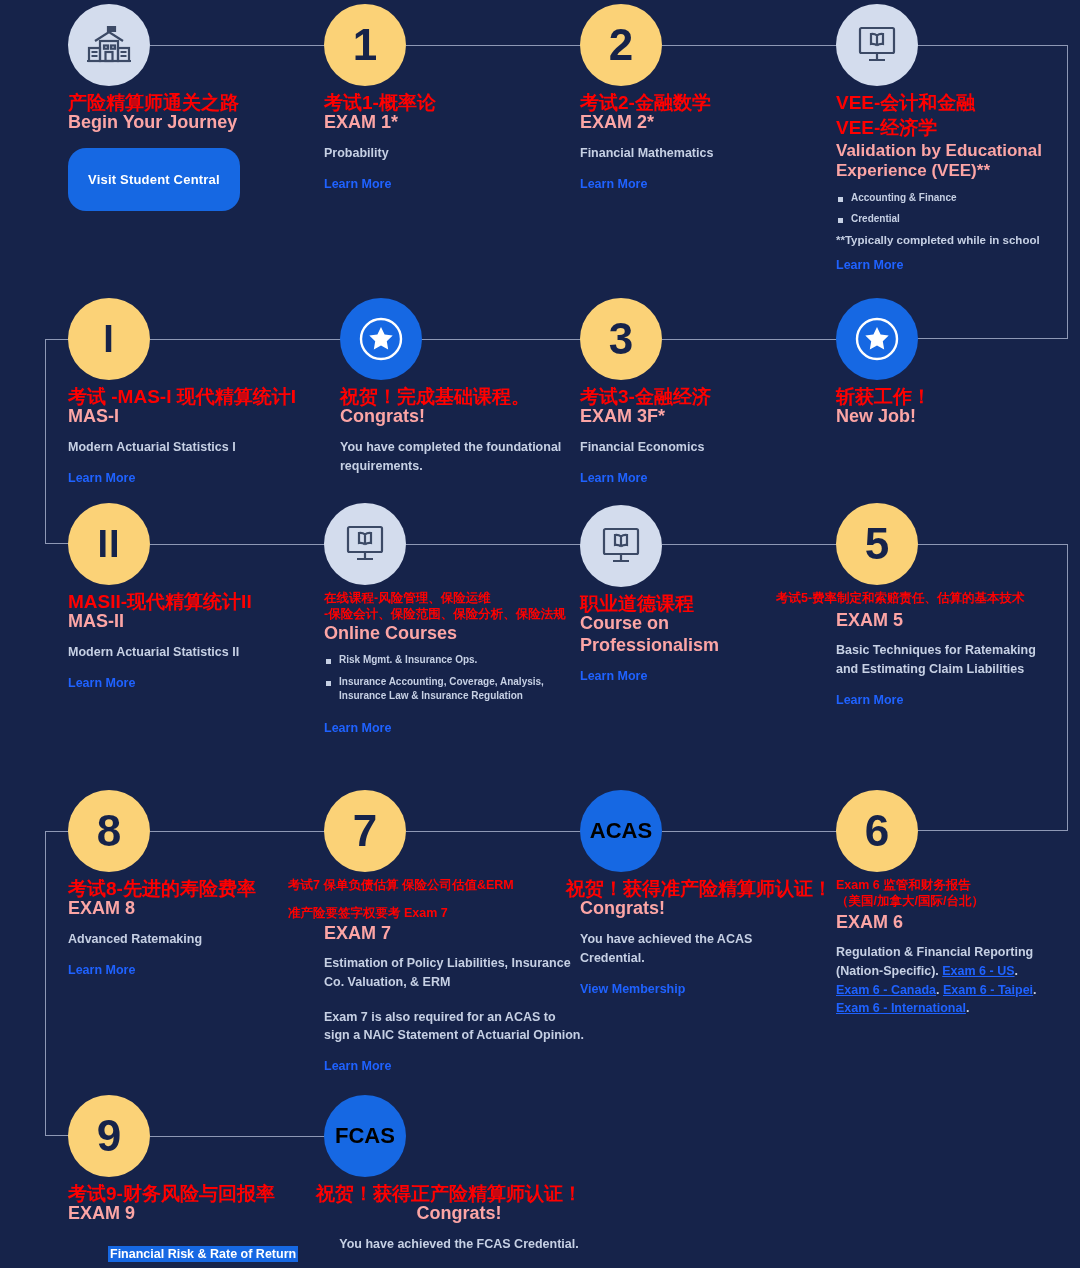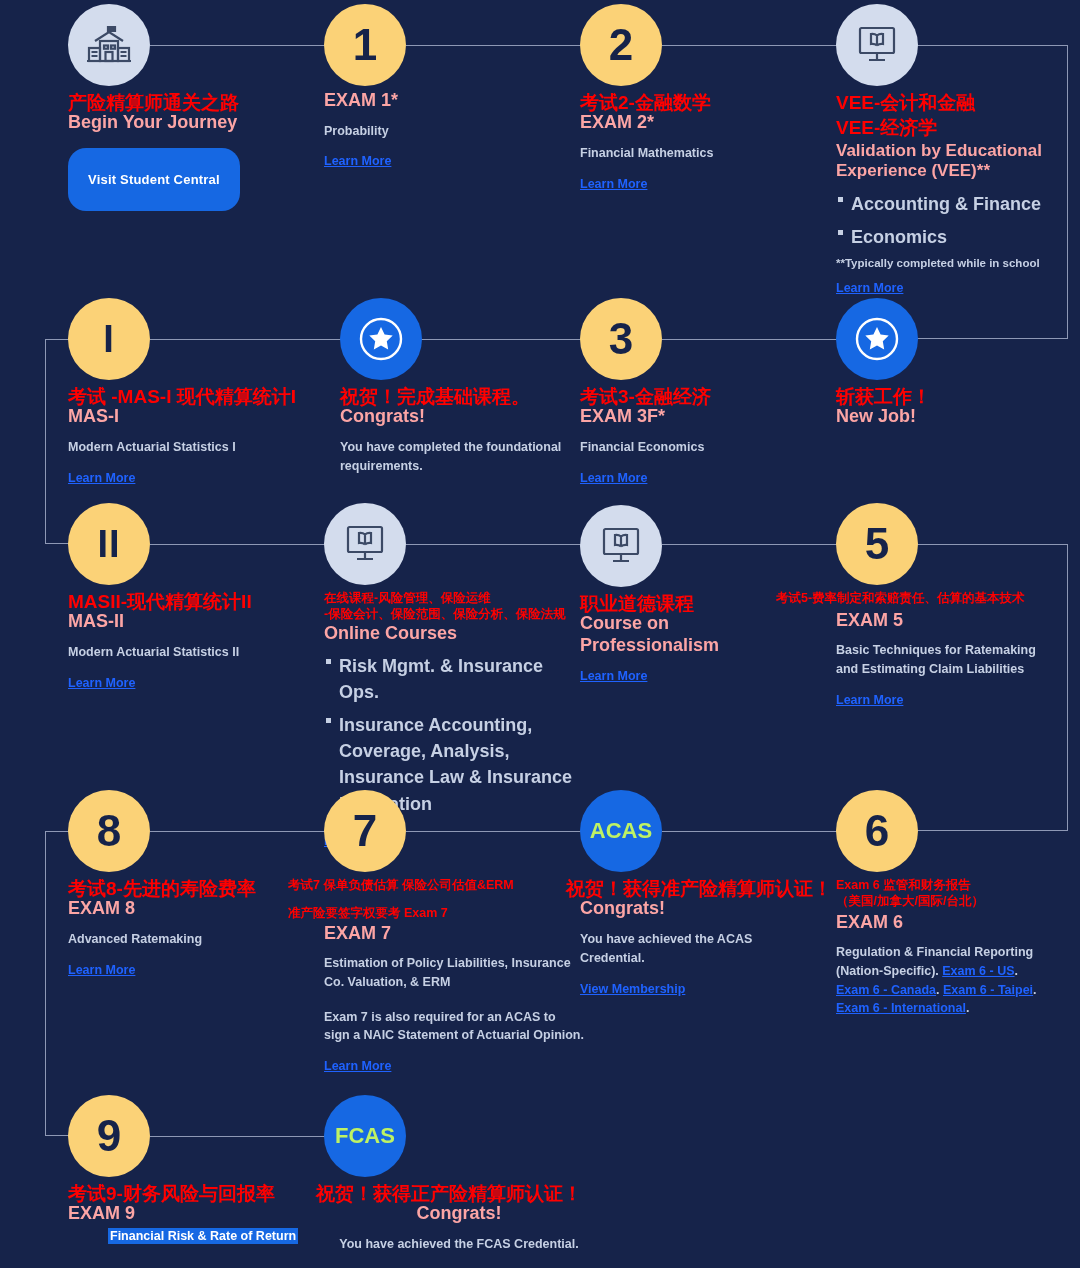--- a/index.html
+++ b/index.html
@@ -24,21 +24,21 @@
   }
   .circle.gold { background:#fbd277; }
   .circle.blue { background:#1668e3; }
   .circle.pale { background:#d3dced; }
   .circle .num {
     font-size: 44px; font-weight: bold; color:#16234a;
     font-family:"Liberation Sans", sans-serif; line-height:1;
   }
   .circle .num.roman { font-size: 38px; letter-spacing:1px;}
   .circle .cred {
-    font-size: 22px; font-weight: bold; color:#bef264; letter-spacing:0px;
+    font-size: 22px; font-weight: bold; color:#000000; letter-spacing:0px;
   }
   .circle svg { display:block; }
 
   .body { padding-top: 6px; }
   .cn {
     color:#ff0000; font-weight:bold; font-size:19px; line-height:1.18;
     white-space: nowrap;
   }
   .cn.sm { font-size:12.5px; white-space: normal; }
   .en-title {
@@ -48,30 +48,30 @@
   .en-title.big { font-size:17px; }
   .desc {
     color:#c6d0e4; font-size:12.5px; line-height:1.5; margin-top:10px;
     font-weight:bold;
   }
   .note {
     color:#c6d0e4; font-size:11.5px; font-weight:bold;
   }
   ul.bl { list-style:none; margin-top:9px; }
   ul.bl li {
-    color:#c6d0e4; font-size:18px; font-weight:bold; line-height:1.45;
+    color:#c6d0e4; font-size:10px; font-weight:bold; line-height:1.45;
     position:relative; padding-left:15px; margin-bottom:7px;
   }
   ul.bl li::before {
     content:""; position:absolute; left:2px; top:6px;
     width:5px; height:5px; background:#c6d0e4;
   }
   a.lm, .lm {
     color:#1f62ff; font-size:12.5px; font-weight:bold;
-    text-decoration: underline; display:inline-block; margin-top:14px;
+    display:inline-block; margin-top:14px;
     cursor:pointer;
   }
   .inline-link { color:#1f62ff; text-decoration:underline; cursor:pointer; }
   .btn {
     display:inline-block; background:#1668e3; color:#ffffff;
     font-size:13px; font-weight:bold; padding:24px 20px;
     border-radius:18px; margin-top:14px; cursor:pointer;
     letter-spacing:.2px;
   }
   .sel { background:#1668e3; color:#ffffff; padding:1px 2px; }
@@ -131,20 +131,21 @@
       <div class="en-title">Begin Your Journey</div>
       <div class="btn">Visit Student Central</div>
     </div>
   </div>
 
   <div class="node" style="left:324px; top:4px; width:250px;">
     <div class="circle gold">
       <span class="num">1</span>
     </div>
     <div class="body">
+      <div class="cn">考试1-概率论</div>
       <div class="en-title">EXAM 1*</div>
       <div class="desc">Probability</div>
       <span class="lm">Learn More</span>
     </div>
   </div>
 
   <div class="node" style="left:580px; top:4px; width:250px;">
     <div class="circle gold">
       <span class="num">2</span>
     </div>
@@ -165,21 +166,21 @@
           <path d="M21 27v6M13 34h16"></path>
         </svg>
       </span>
     </div>
     <div class="body">
       <div class="cn">VEE-会计和金融</div>
       <div class="cn" style="margin-top:3px;">VEE-经济学</div>
       <div class="en-title big" style="margin-top:1px;">Validation by Educational Experience (VEE)**</div>
       <ul class="bl">
         <li>Accounting &amp; Finance</li>
-        <li>Economics</li>
+        <li>Credential</li>
       </ul>
       <div class="note">**Typically completed while in school</div>
       <span class="lm" style="margin-top:12px;">Learn More</span>
     </div>
   </div>
 
   <div class="node" style="left:68px; top:298px; width:250px;">
     <div class="circle gold">
       <span class="num roman">I</span>
     </div>
@@ -349,21 +350,21 @@
     </div>
   </div>
 
   <div class="node" style="left:68px; top:1095px; width:250px;">
     <div class="circle gold">
       <span class="num">9</span>
     </div>
     <div class="body">
       <div class="cn">考试9-财务风险与回报率</div>
       <div class="en-title">EXAM 9</div>
-      <div class="desc" style="margin-top:2px;padding-left:40px;">
+      <div class="desc" style="margin-top:20px;padding-left:40px;">
         <span class="sel">Financial Risk &amp; Rate of Return</span>
       </div>
     </div>
   </div>
 
   <div class="node" style="left:324px; top:1095px; width:270px;text-align:center;">
     <div class="circle blue">
       <span class="cred">FCAS</span>
     </div>
     <div class="body">

